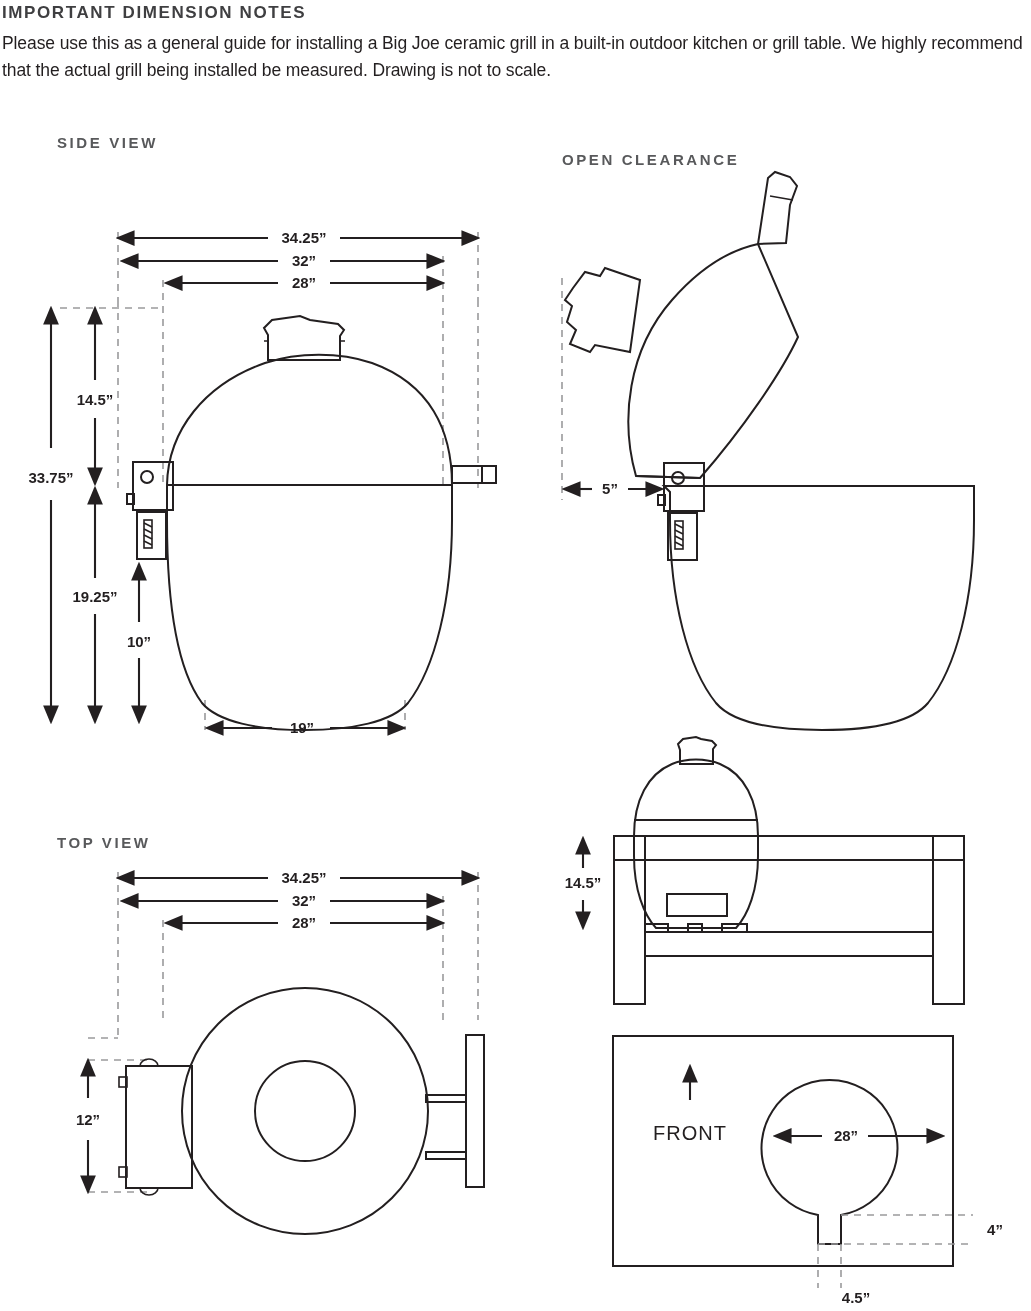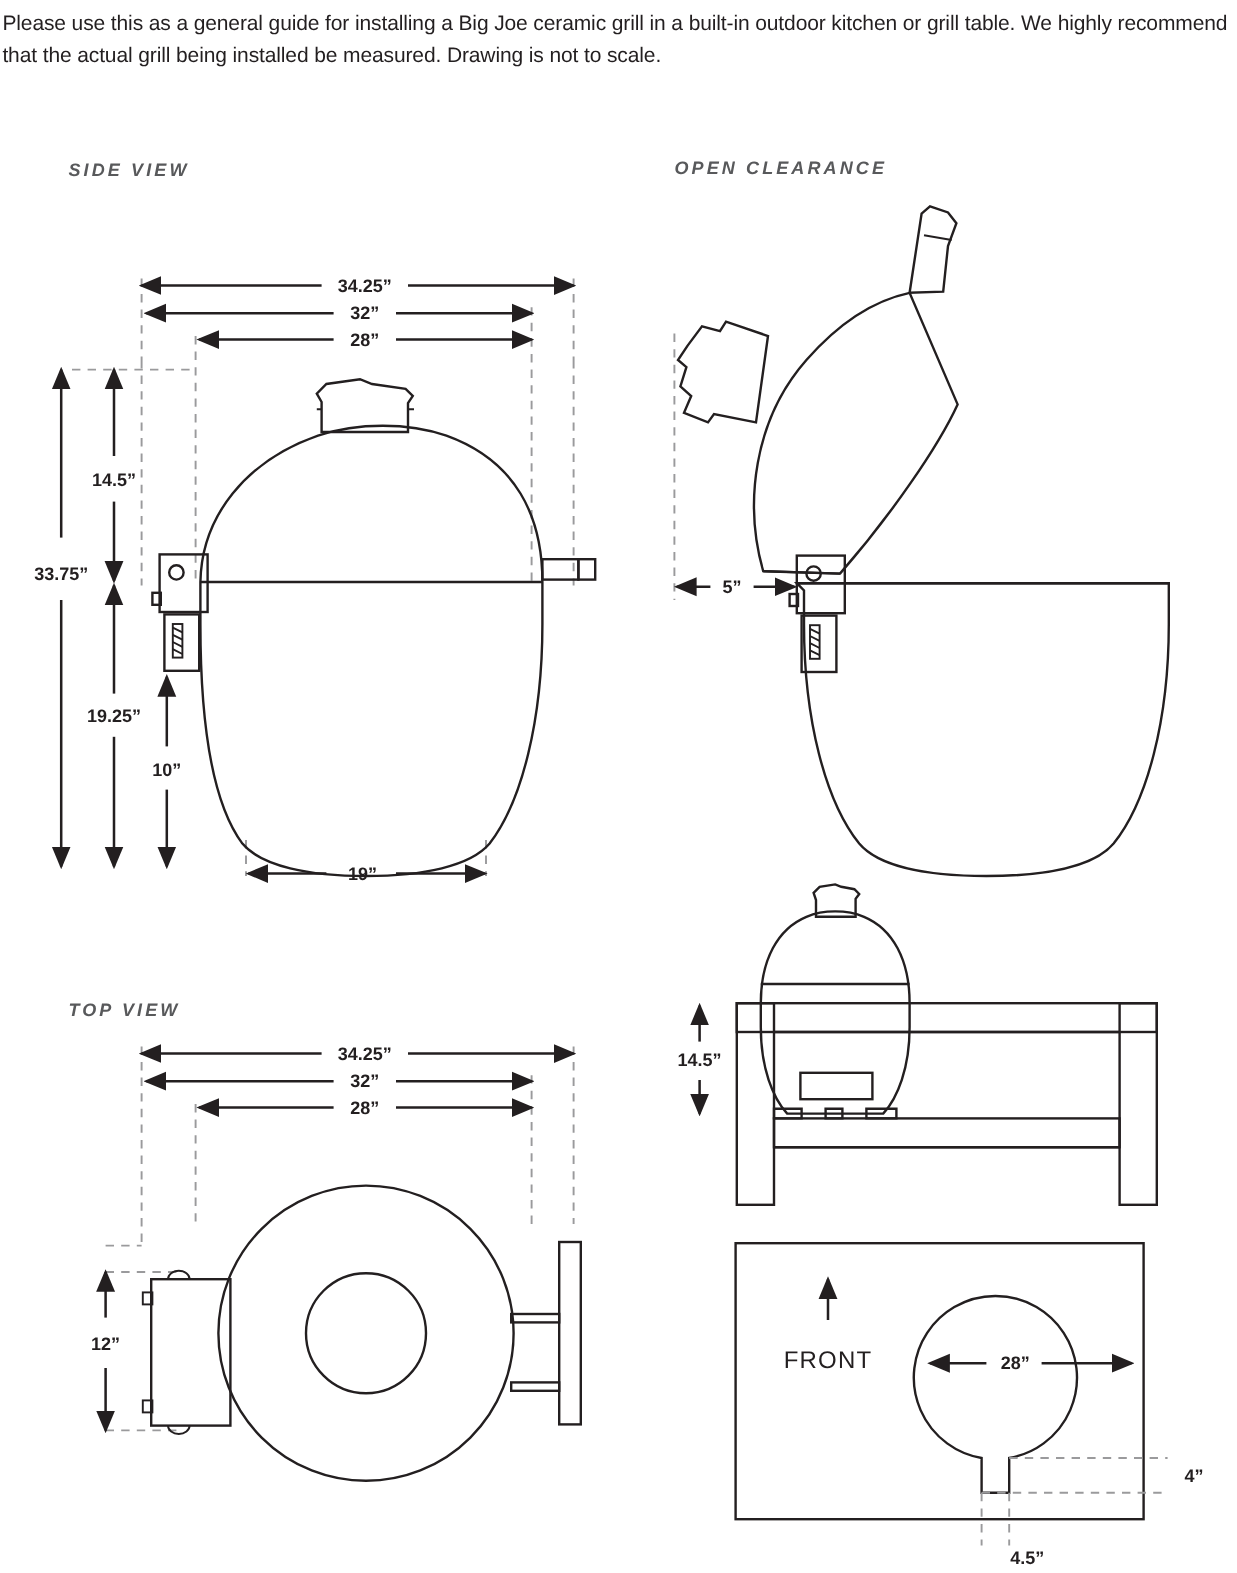--- a/index.html
+++ b/index.html
@@ -42,24 +42,23 @@
     letter-spacing: -0.1px;
   }
 
   
   .section-heading {
     position: absolute;
     font-size: 15px;
     font-weight: bold;
     letter-spacing: 2.6px;
     color: #58595b;
-    font-style: italic;
   }
   #heading-side-view   { left: 57px;  top: 134px; }
-  #heading-open-clear  { left: 562px; top: 132px; text-align: center; }
+  #heading-open-clear  { left: 562px; top: 151px; text-align: center; }
   #heading-top-view    { left: 57px;  top: 834px; text-align: center; }
 
   
   #drawing {
     position: absolute;
     left: 0;
     top: 0;
     width: 1031px;
     height: 1311px;
   }
@@ -79,20 +78,21 @@
     font-family: "Liberation Sans", sans-serif;
     font-size: 20px;
     fill: #231f20;
     letter-spacing: 1px;
   }
 </style>
 </head>
 <body>
 
 <div id="notes-header">
+  <h1 id="notes-title">IMPORTANT DIMENSION NOTES</h1>
   <p id="notes-body">Please use this as a general guide for installing a Big Joe ceramic grill in a built-in outdoor kitchen or grill table. We highly recommend that the actual grill being installed be measured. Drawing is not to scale.</p>
 </div>
 
 <div class="section-heading" id="heading-side-view">SIDE VIEW</div>
 <div class="section-heading" id="heading-open-clear">OPEN CLEARANCE</div>
 <div class="section-heading" id="heading-top-view">TOP VIEW</div>
 
 <svg id="drawing" viewBox="0 0 1031 1311">
   <defs>
     <marker id="arrL" viewBox="0 0 12 10" refX="1.5" refY="5" markerWidth="9" markerHeight="8" orient="auto">

